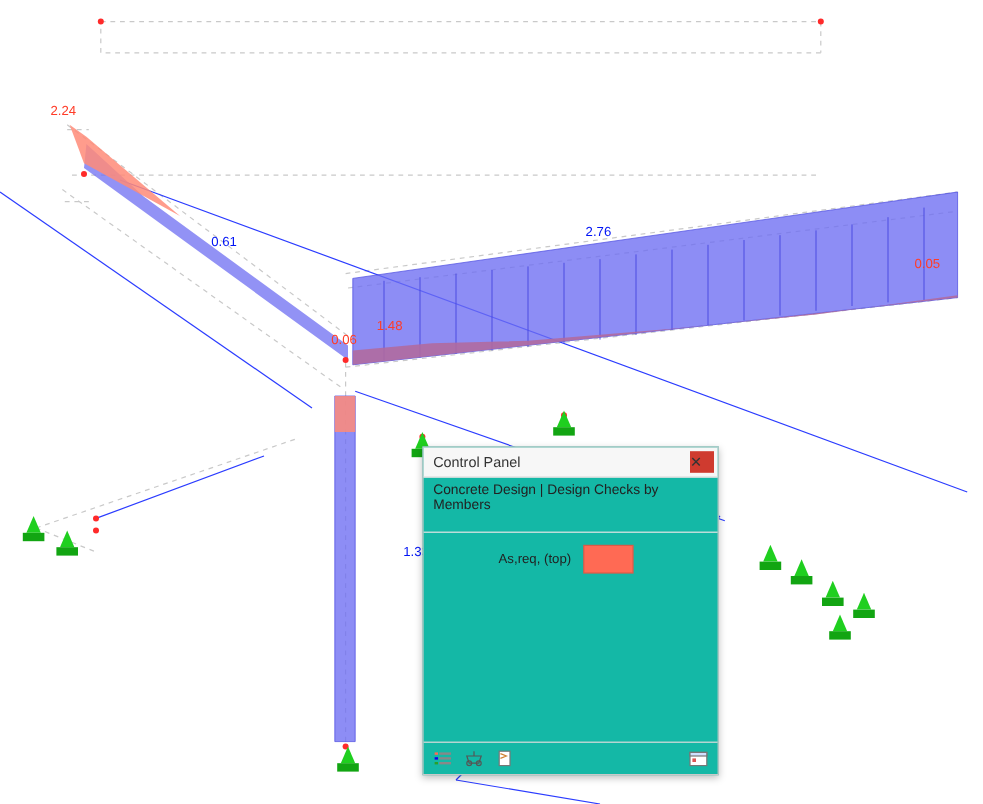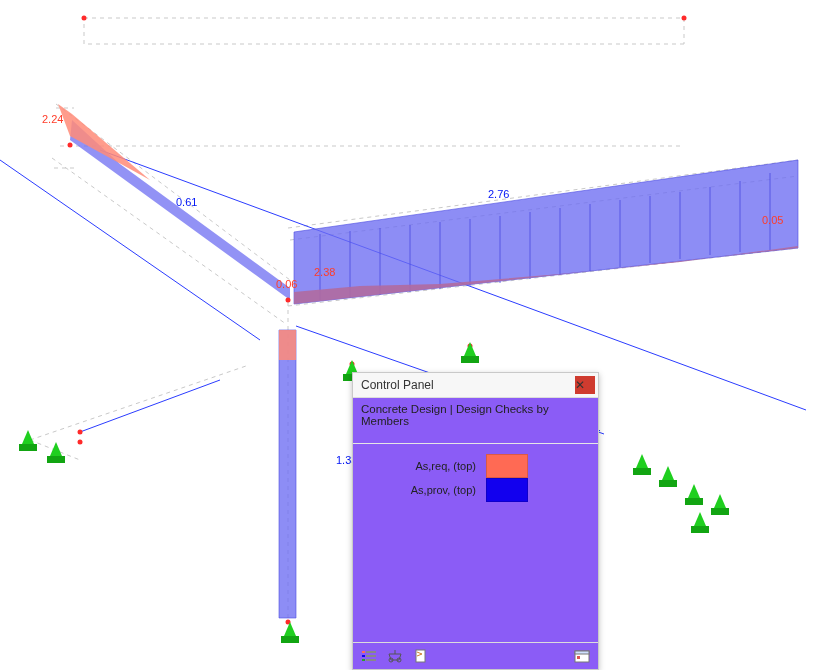--- a/index.html
+++ b/index.html
@@ -23,21 +23,21 @@
     white-space: nowrap;
     pointer-events: none;
   }
   .blue  { color: #0014f5; }
   .red   { color: #ff3c28; }
 
   
   .panel {
     position: absolute;
     width: 245px;
-    background: #8b5cf6;
+    background: #14b8a6;
     border: 1px solid #c9c9c9;
     box-shadow: 0 2px 6px rgba(0,0,0,0.25);
   }
   .panel-title {
     display: flex;
     align-items: center;
     height: 24px;
     background: #f7f7f7;
     border-bottom: 1px solid #dcdcdc;
     padding-left: 8px;
@@ -226,45 +226,41 @@
       <polygon points="0,0 12,0 6,-14" fill="#1fcf1f"></polygon>
       <rect x="-3" y="0" width="18" height="7" fill="#12a512"></rect>
     </g>
     <g transform="translate(694,526)">
       <polygon points="0,0 12,0 6,-14" fill="#1fcf1f"></polygon>
       <rect x="-3" y="0" width="18" height="7" fill="#12a512"></rect>
     </g>
   </g>
 </svg>
 
-<div class="value-label red" style="left:42px;  top:87px;margin-top:26px;">2.24</div>
+<div class="value-label red" style="left:42px;  top:87px;">2.24</div>
 <div class="value-label blue" style="left:176px; top:196px;">0.61</div>
 <div class="value-label red" style="left:276px; top:278px;">0.06</div>
-<div class="value-label red" style="left:314px; top:266px;">2.38</div>
+<div class="value-label red" style="left:314px; top:266px;">1.48</div>
 <div class="value-label blue" style="left:488px; top:188px;">2.76</div>
 <div class="value-label red" style="left:746px; top:214px;padding-left:16px;">0.05</div>
 <div class="value-label blue" style="left:336px; top:454px;">1.33</div>
 
 <div class="panel" style="left:352px; top:372px;">
   <div class="panel-title">
     <span>Control Panel</span>
     <div class="panel-close">
       <span>✕</span>
     </div>
   </div>
   <div class="panel-sub">Concrete Design | Design Checks by Members</div>
 
   <div class="legend">
     <div class="legend-row">
       <span class="legend-label">As,req, (top)</span>
       <span class="legend-swatch" style="background:#ff6a54"></span>
-    </div>
-    <div class="legend-row">
-      <span class="legend-label">As,prov, (top)</span>
-      <span class="legend-swatch" style="background:#1200ee"></span>
     </div>
   </div>
 
   <div class="panel-toolbar">
     <div class="tb-btn ico-list" title="">
       <svg width="14" height="12" viewBox="0 0 14 12">
         <rect x="0" y="1" width="3" height="2" fill="#ff6a54"></rect>
           <rect x="4" y="1" width="10" height="2" fill="#888"></rect>
         <rect x="0" y="5" width="3" height="2" fill="#1200ee"></rect>
           <rect x="4" y="5" width="10" height="2" fill="#888"></rect>

